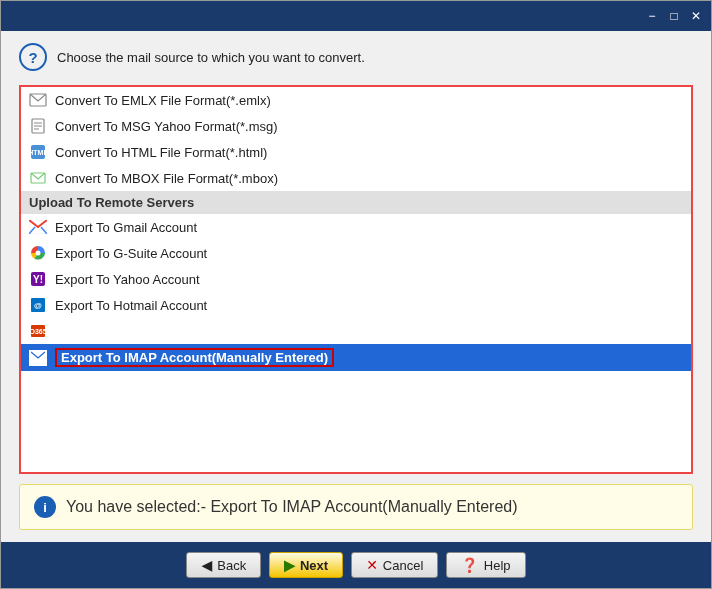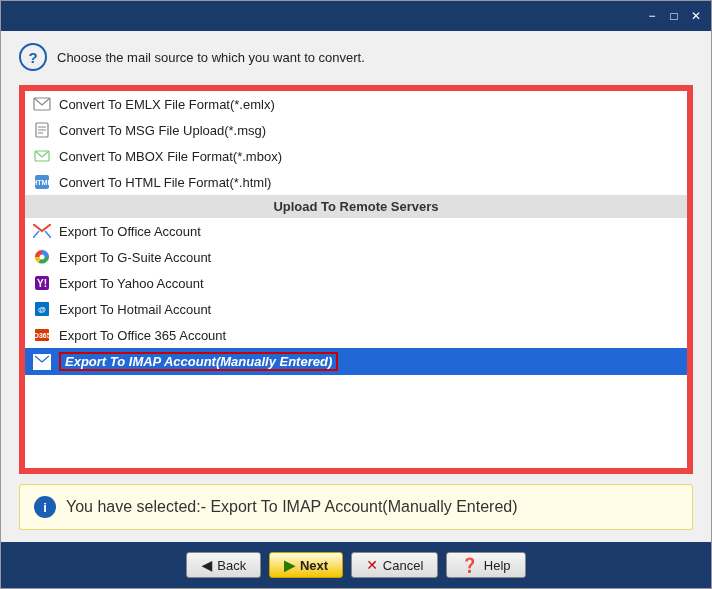--- a/index.html
+++ b/index.html
@@ -78,51 +78,49 @@
       flex-shrink: 0;
     }
 
     .header-text {
       font-size: 13px;
       color: #222;
     }
 
     .list-container {
       flex: 1;
-      border: 6px solid #ef4444;
+      border: 2px solid #ef4444;
       background: #fff;
       overflow-y: auto;
       position: relative;
     }
 
     .list-item {
       display: flex;
       align-items: center;
       gap: 8px;
       padding: 4px 8px;
       cursor: pointer;
       white-space: nowrap;
       font-size: 13px;
       color: #222;
       min-height: 24px;
     }
 
     .list-item.selected {
       background: #2267d6;
       color: #fff;
-      font-style: italic;
     }
 
     .section-header {
       background: #e0e0e0;
       padding: 4px 8px;
       font-size: 13px;
       font-weight: bold;
       color: #333;
-      text-align: center;
     }
 
     .item-icon {
       width: 18px;
       height: 18px;
       flex-shrink: 0;
       display: flex;
       align-items: center;
       justify-content: center;
     }
@@ -233,53 +231,53 @@
       </div>
       <div class="list-item">
         <div class="item-icon">
           <svg width="16" height="16" viewBox="0 0 16 16">
               <rect x="2" y="1" width="12" height="14" rx="1" fill="none" stroke="#888" stroke-width="1.2"></rect>
               <line x1="4" y1="5" x2="12" y2="5" stroke="#888" stroke-width="1"></line>
               <line x1="4" y1="8" x2="12" y2="8" stroke="#888" stroke-width="1"></line>
               <line x1="4" y1="11" x2="9" y2="11" stroke="#888" stroke-width="1"></line>
             </svg>
         </div>
-        <span>Convert To MSG File Upload(*.msg)</span>
+        <span>Convert To MSG Yahoo Format(*.msg)</span>
+      </div>
+      <div class="list-item">
+        <div class="item-icon">
+          <svg width="16" height="16" viewBox="0 0 16 16">
+              <rect x="1" y="1" width="14" height="14" rx="2" fill="#4a90d9" stroke="none"></rect>
+              <text x="8" y="11" text-anchor="middle" fill="white" font-size="7" font-weight="bold">HTML</text>
+            </svg>
+        </div>
+        <span>Convert To HTML File Format(*.html)</span>
       </div>
       <div class="list-item">
         <div class="item-icon">
           <svg width="16" height="16" viewBox="0 0 16 16">
               <rect x="1" y="3" width="14" height="10" rx="1" fill="none" stroke="#7c7" stroke-width="1.2"></rect>
               <polyline points="1,3 8,9 15,3" fill="none" stroke="#7c7" stroke-width="1.2"></polyline>
             </svg>
         </div>
         <span>Convert To MBOX File Format(*.mbox)</span>
-      </div>
-      <div class="list-item">
-        <div class="item-icon">
-          <svg width="16" height="16" viewBox="0 0 16 16">
-              <rect x="1" y="1" width="14" height="14" rx="2" fill="#4a90d9" stroke="none"></rect>
-              <text x="8" y="11" text-anchor="middle" fill="white" font-size="7" font-weight="bold">HTML</text>
-            </svg>
-        </div>
-        <span>Convert To HTML File Format(*.html)</span>
       </div>
 
       <div class="section-header">Upload To Remote Servers</div>
 
       <div class="list-item">
         <div class="item-icon">
           <svg width="18" height="14" viewBox="0 0 18 14">
               <rect x="0" y="0" width="18" height="14" rx="1" fill="white" stroke="#ddd" stroke-width="0.5"></rect>
               <polyline points="0,0 9,7 18,0" fill="none" stroke="#ea4335" stroke-width="2"></polyline>
               <line x1="0" y1="14" x2="6" y2="7" stroke="#4285f4" stroke-width="1.5"></line>
               <line x1="18" y1="14" x2="12" y2="7" stroke="#4285f4" stroke-width="1.5"></line>
             </svg>
         </div>
-        <span>Export To Office Account</span>
+        <span>Export To Gmail Account</span>
       </div>
       <div class="list-item">
         <div class="item-icon">
           <svg width="16" height="16" viewBox="0 0 16 16">
             <circle cx="8" cy="8" r="7" fill="none" stroke="#ddd" stroke-width="0.5"></circle>
             <path d="M8 1 A7 7 0 0 1 15 8 L10 8 A2 2 0 0 0 8 6 Z" fill="#4285f4"></path>
             <path d="M15 8 A7 7 0 0 1 4.5 13.5 L7 9 A2 2 0 0 0 10 8 Z" fill="#34a853"></path>
             <path d="M4.5 13.5 A7 7 0 0 1 1 8 L6 8 A2 2 0 0 0 7 9 Z" fill="#fbbc05"></path>
             <path d="M1 8 A7 7 0 0 1 8 1 L8 6 A2 2 0 0 0 6 8 Z" fill="#ea4335"></path>
             <circle cx="8" cy="8" r="2.5" fill="white"></circle>
@@ -305,21 +303,20 @@
         </div>
         <span>Export To Hotmail Account</span>
       </div>
       <div class="list-item">
         <div class="item-icon">
           <svg width="16" height="16" viewBox="0 0 16 16">
               <rect x="1" y="2" width="14" height="12" rx="1" fill="#d83b01"></rect>
               <text x="8" y="11" text-anchor="middle" fill="white" font-size="7" font-weight="bold">O365</text>
             </svg>
         </div>
-        <span>Export To Office 365 Account</span>
       </div>
       <div class="list-item selected">
         <div class="item-icon">
           <div class="icon-imap-box-selected">
             <svg width="16" height="14" viewBox="0 0 16 14">
                 <rect x="0" y="0" width="16" height="14" rx="1" fill="white"></rect>
                 <polyline points="0,0 8,7 16,0" fill="none" stroke="#2267d6" stroke-width="1.5"></polyline>
               </svg>
           </div>
         </div>

